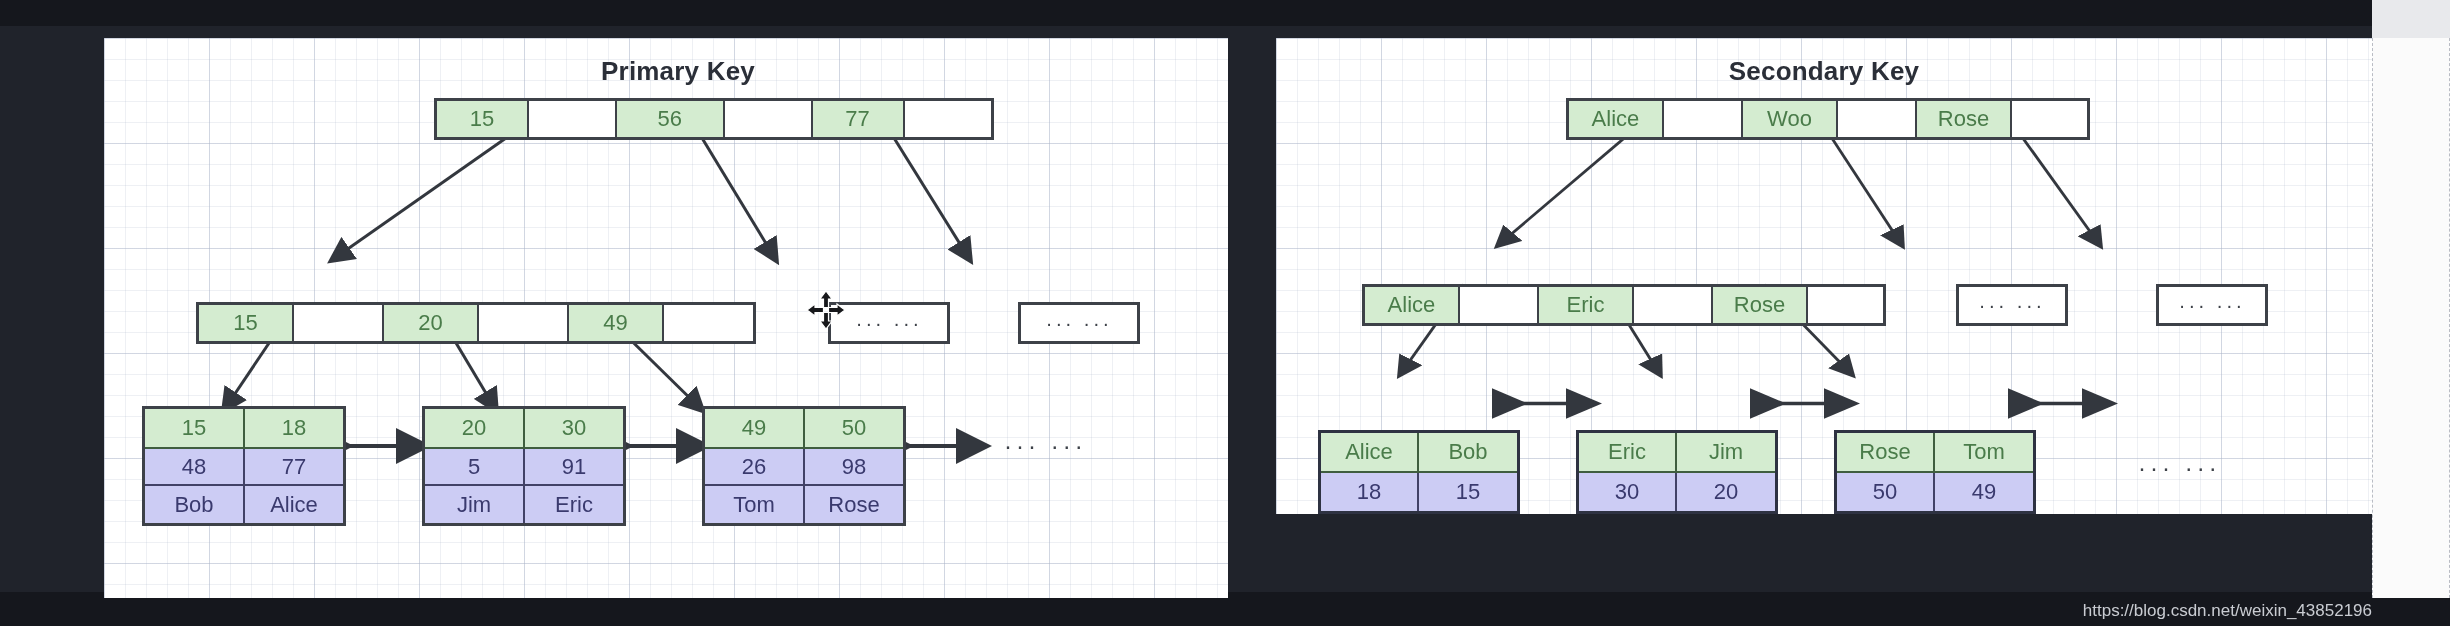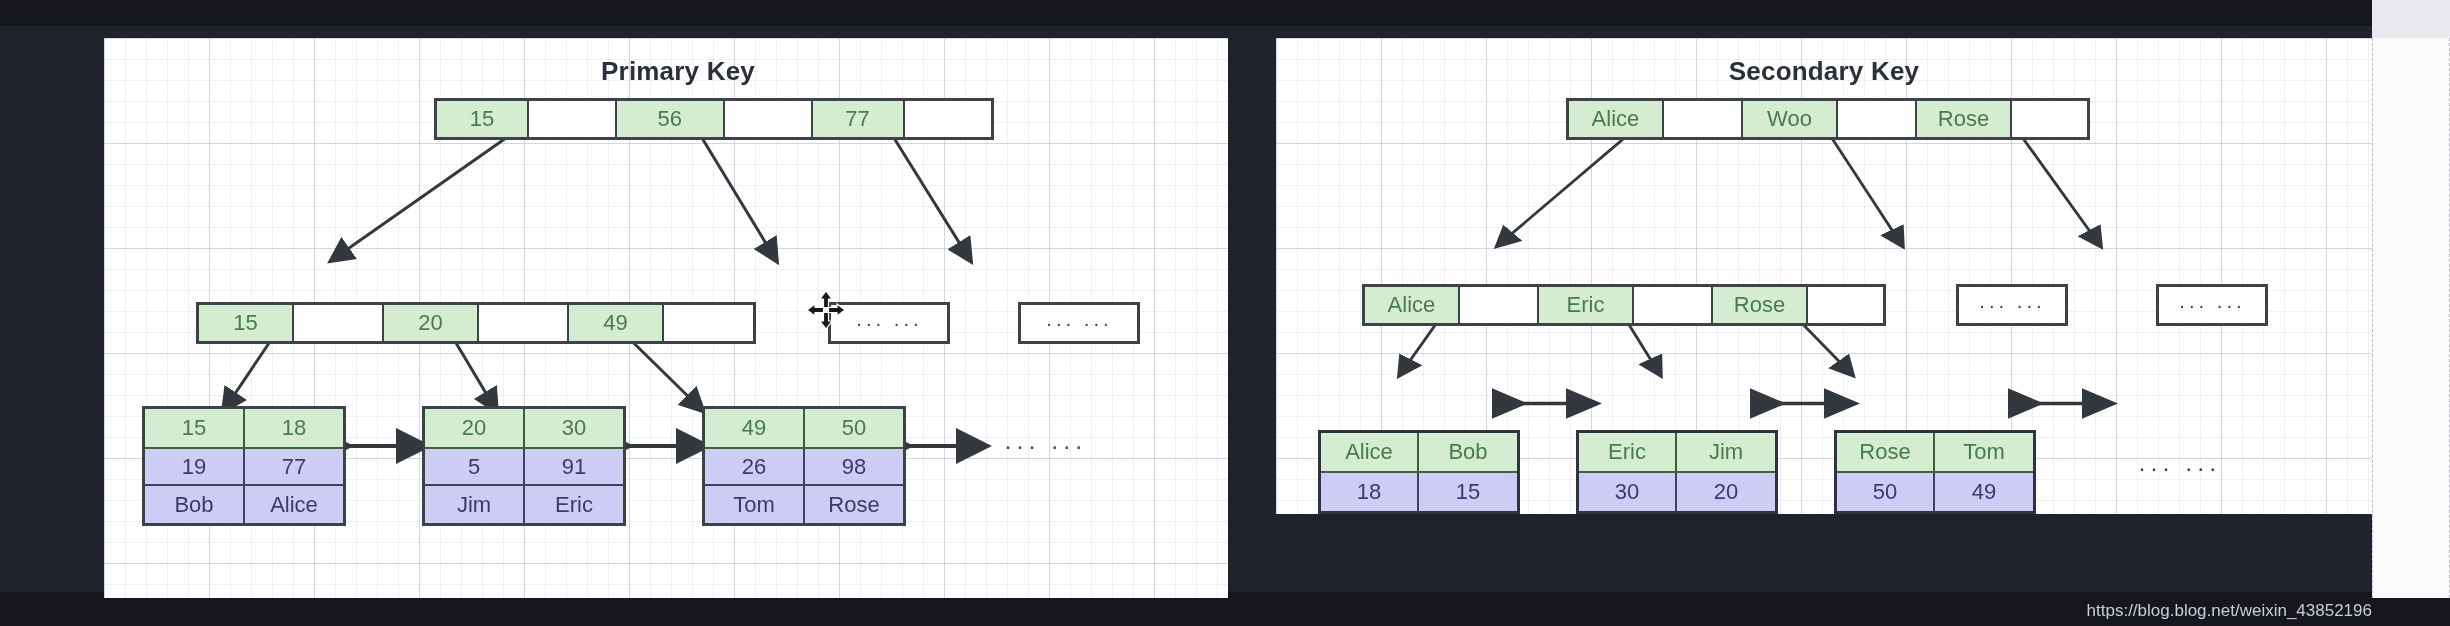--- a/index.html
+++ b/index.html
@@ -229,21 +229,21 @@
 
     <div class="ellipsis-box" style="left:724px; top:264px; width:122px; height:42px;">··· ···</div>
     <div class="ellipsis-box" style="left:914px; top:264px; width:122px; height:42px;">··· ···</div>
 
     <div class="leaf" style="left:38px; top:368px; width:204px;">
       <div class="leaf-row key">
         <div class="leaf-cell" style="width:100px;height:40px;">15</div>
         <div class="leaf-cell" style="width:98px;height:40px;">18</div>
       </div>
       <div class="leaf-row val">
-        <div class="leaf-cell" style="width:100px;height:37px;">19</div>
+        <div class="leaf-cell" style="width:100px;height:37px;">48</div>
         <div class="leaf-cell" style="width:98px;height:37px;">77</div>
       </div>
       <div class="leaf-row val">
         <div class="leaf-cell" style="width:100px;height:37px;">Bob</div>
         <div class="leaf-cell" style="width:98px;height:37px;">Alice</div>
       </div>
     </div>
 
     <div class="leaf" style="left:318px; top:368px; width:204px;">
       <div class="leaf-row key">
@@ -364,14 +364,14 @@
         <div class="leaf-cell" style="width:98px;height:38px;">49</div>
       </div>
     </div>
 
     <div class="ellipsis-text" style="left:862px; top:416px;">··· ···</div>
   </div>
 
   <div class="edge-tab"></div>
   <div class="edge-strip"></div>
 
-  <div class="watermark">https://blog.blog.net/weixin_43852196</div>
+  <div class="watermark">https://blog.csdn.net/weixin_43852196</div>
 </div>
 
 </body></html>

